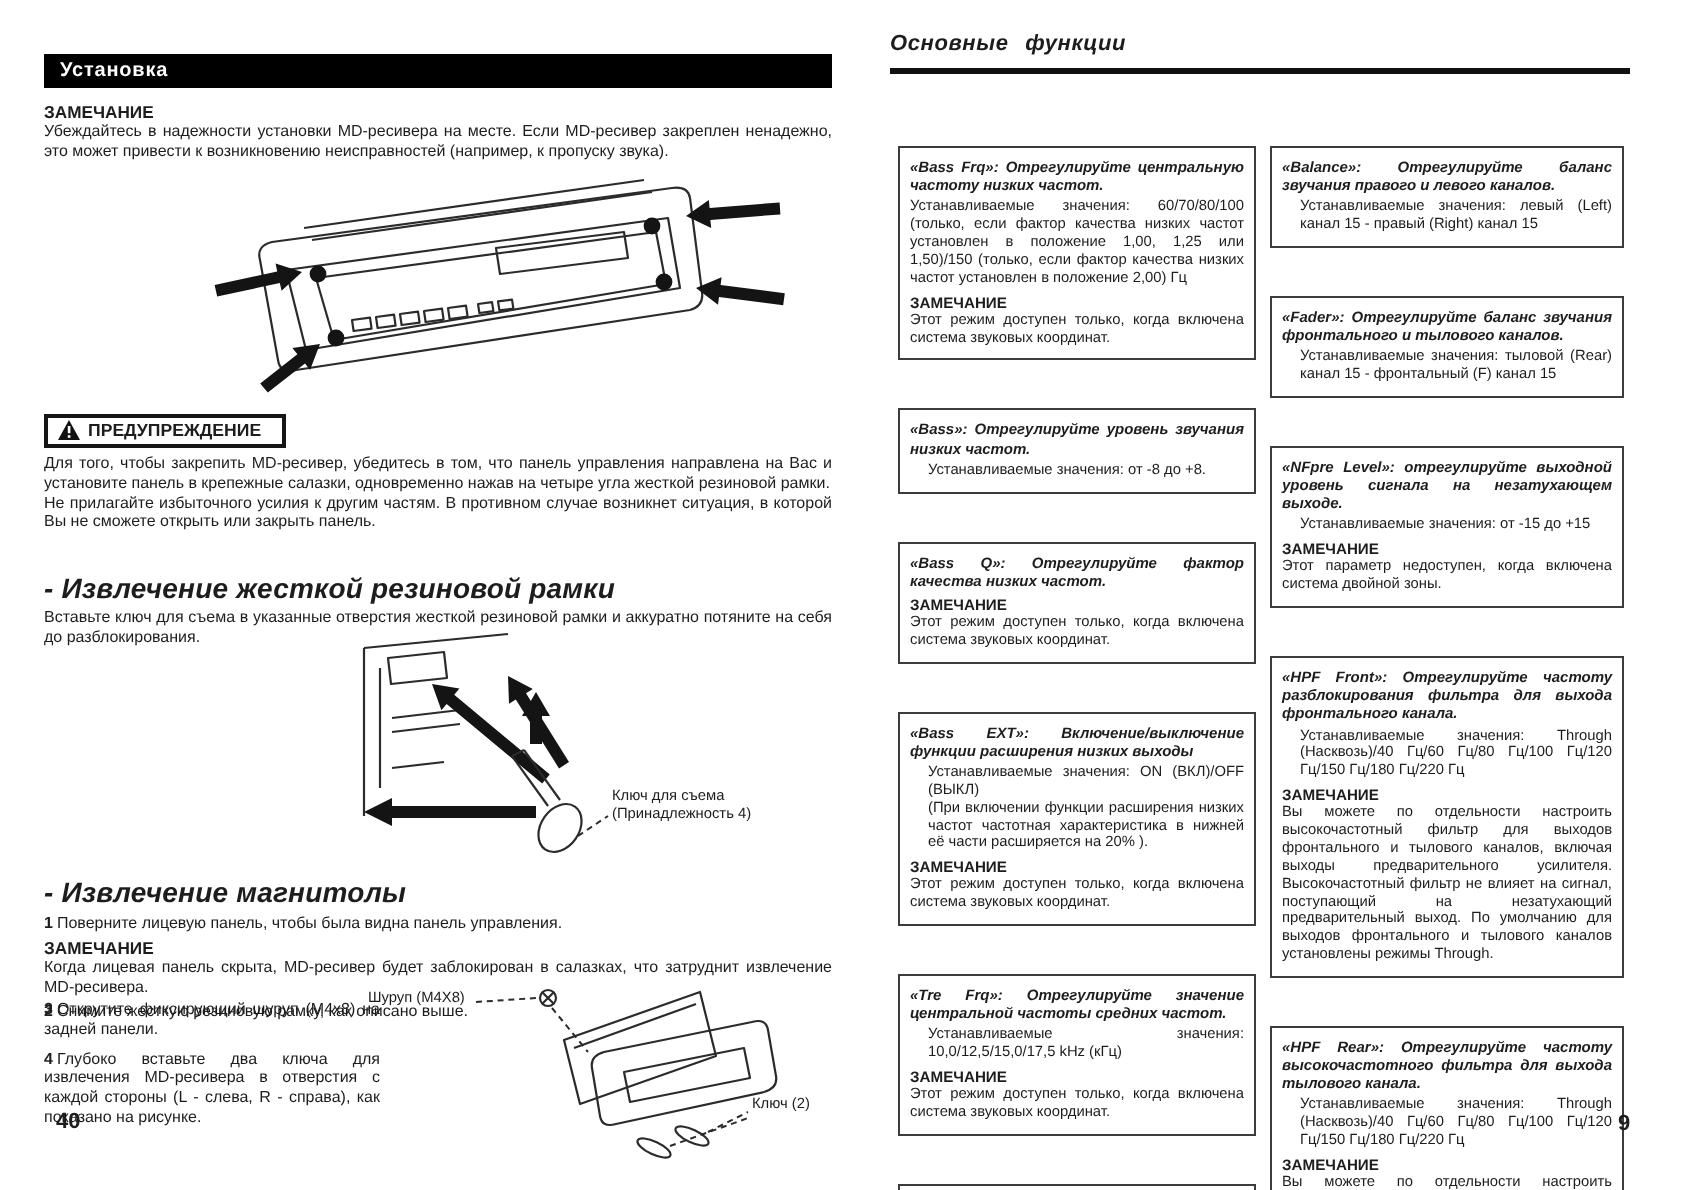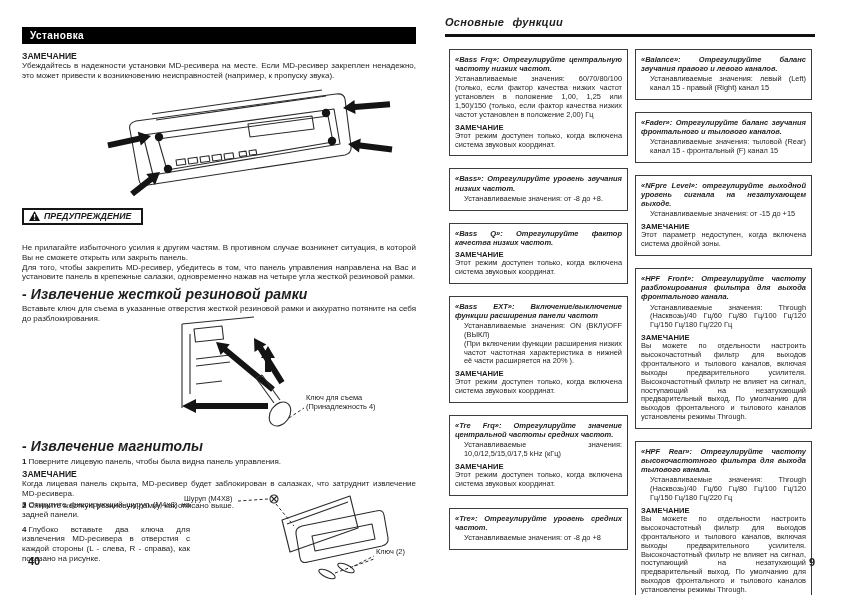--- a/index.html
+++ b/index.html
@@ -19,37 +19,37 @@
     font-weight:bold;font-size:10px;letter-spacing:.4px;padding-left:8px;box-sizing:border-box;
   }
   .abs{position:absolute;}
   .lp-note-t{font-weight:bold;font-size:8.6px;margin:0;}
   .lp-p{font-size:8px;line-height:1.22;margin:0;text-align:justify;}
   .sec-t{font-weight:bold;font-style:italic;font-size:14px;margin:0 0 2px;letter-spacing:.1px;}
   .step{font-size:8px;line-height:1.22;margin:3px 0 0;text-align:justify;}
   .step .n{font-weight:bold;margin-right:2px;}
   .warn-box{
     display:inline-flex;align-items:center;gap:4px;border:2px solid #161616;
-    padding:1px 10px 2px 5px;font-weight:bold;font-size:8.8px;margin-bottom:18px;font-style:italic;
+    padding:1px 10px 2px 5px;font-weight:bold;font-size:8.8px;margin-bottom:3px;
   }
   .diag{position:absolute;}
   .diag svg{display:block;}
   .diag-label{position:absolute;font-size:7.4px;line-height:1.18;color:#1d1d1d;white-space:nowrap;}
   .pagenum{position:absolute;font-weight:bold;font-size:11px;}
 
   
   .rp-title{
     position:absolute;left:2px;top:16px;width:370px;
     font-weight:bold;font-style:italic;font-size:11px;letter-spacing:.3px;word-spacing:5px;
     border-bottom:3px solid #111;padding-bottom:6px;margin:0;
   }
   .col{position:absolute;top:49px;}
   #col1{left:6px;width:179px;}
   #col2{left:192px;width:177px;}
-  .fbox{border:1px solid #3c3c3c;padding:5px 5px 6px;margin-bottom:12px;background:#fff;}
+  .fbox{border:1px solid #3c3c3c;padding:5px 5px 6px;margin-bottom:12px;background:#fff;margin-top:24px;}
   .fb-h{font-weight:bold;font-style:italic;font-size:7.5px;line-height:1.22;text-align:justify;margin:0 0 2px;}
   .fb-val{font-size:7.4px;line-height:1.2;margin:0;padding-left:9px;text-align:justify;}
   .fb-val.flush{padding-left:0;}
   .fb-extra{font-size:7.4px;line-height:1.2;margin:0;padding-left:9px;text-align:justify;}
   .fb-note-t{font-weight:bold;font-size:7.6px;margin:3px 0 0;}
   .fb-note{font-size:7.4px;line-height:1.2;margin:0;text-align:justify;}
 
   .sketch{fill:none;stroke:#2b2b2b;stroke-width:1.1;stroke-linejoin:round;}
   .ink{fill:#141414;stroke:none;}
   .dash{fill:none;stroke:#2b2b2b;stroke-width:1;stroke-dasharray:3,2.4;}
@@ -102,22 +102,22 @@
 
   <div class="abs" style="left:2px;top:207px;width:394px;">
     <div class="warn-box">
       <svg width="11" height="10" viewBox="0 0 11 10">
         <polygon points="5.5,0 11,10 0,10" fill="#111"></polygon>
         <rect x="4.9" y="3" width="1.3" height="3.6" fill="#fff"></rect>
         <rect x="4.9" y="7.6" width="1.3" height="1.3" fill="#fff"></rect>
       </svg>
       <span>ПРЕДУПРЕЖДЕНИЕ</span>
     </div>
+    <p class="lp-p">Для того, чтобы закрепить MD-ресивер, убедитесь в том, что панель управления направлена на Вас и установите панель в крепежные салазки, одновременно нажав на четыре угла жесткой резиновой рамки.</p>
     <p class="lp-p">Не прилагайте избыточного усилия к другим частям. В противном случае возникнет ситуация, в которой Вы не сможете открыть или закрыть панель.</p>
-    <p class="lp-p">Для того, чтобы закрепить MD-ресивер, убедитесь в том, что панель управления направлена на Вас и установите панель в крепежные салазки, одновременно нажав на четыре угла жесткой резиновой рамки.</p>
   </div>
 
   <div class="abs" style="left:2px;top:286px;width:394px;">
     <p class="sec-t">- Извлечение жесткой резиновой рамки</p>
     <p class="lp-p">Вставьте ключ для съема в указанные отверстия жесткой резиновой рамки и аккуратно потяните на себя до разблокирования.</p>
   </div>
 
   <div class="diag" style="left:88px;top:314px;width:312px;height:122px;">
     <svg viewBox="0 0 310 120" width="310" height="120">
       <g class="sketch">
@@ -208,21 +208,21 @@
       <p class="fb-val">Устанавливаемые значения: от -8 до +8.</p>
     </div>
 
     <div class="fbox">
       <p class="fb-h">«Bass Q»: Отрегулируйте фактор качества низких частот.</p>
       <p class="fb-note-t">ЗАМЕЧАНИЕ</p>
       <p class="fb-note">Этот режим доступен только, когда включена система звуковых координат.</p>
     </div>
 
     <div class="fbox">
-      <p class="fb-h">«Bass EXT»: Включение/выключение функции расширения панели частот</p>
+      <p class="fb-h">«Bass EXT»: Включение/выключение функции расширения низких выходы</p>
       <p class="fb-val">Устанавливаемые значения: ON (ВКЛ)/OFF (ВЫКЛ)</p>
       <p class="fb-extra">(При включении функции расширения низких частот частотная характеристика в нижней её части расширяется на 20% ).</p>
       <p class="fb-note-t">ЗАМЕЧАНИЕ</p>
       <p class="fb-note">Этот режим доступен только, когда включена система звуковых координат.</p>
     </div>
 
     <div class="fbox">
       <p class="fb-h">«Tre Frq»: Отрегулируйте значение центральной частоты средних частот.</p>
       <p class="fb-val">Устанавливаемые значения: 10,0/12,5/15,0/17,5 kHz (кГц)</p>
       <p class="fb-note-t">ЗАМЕЧАНИЕ</p>

